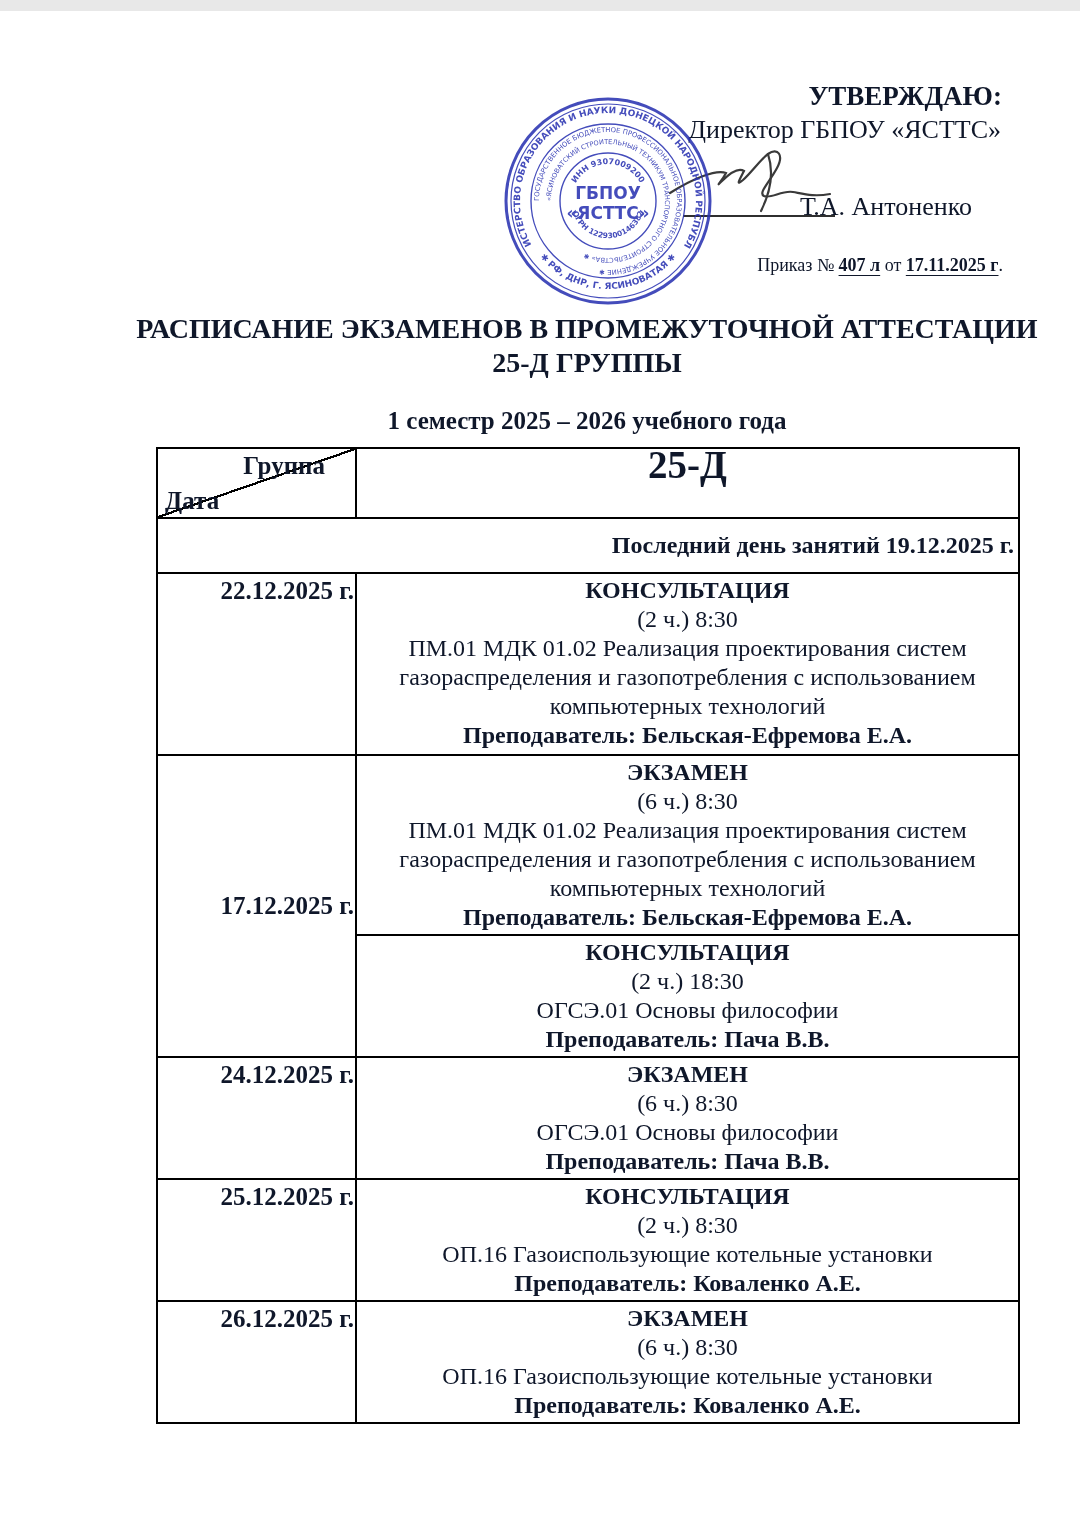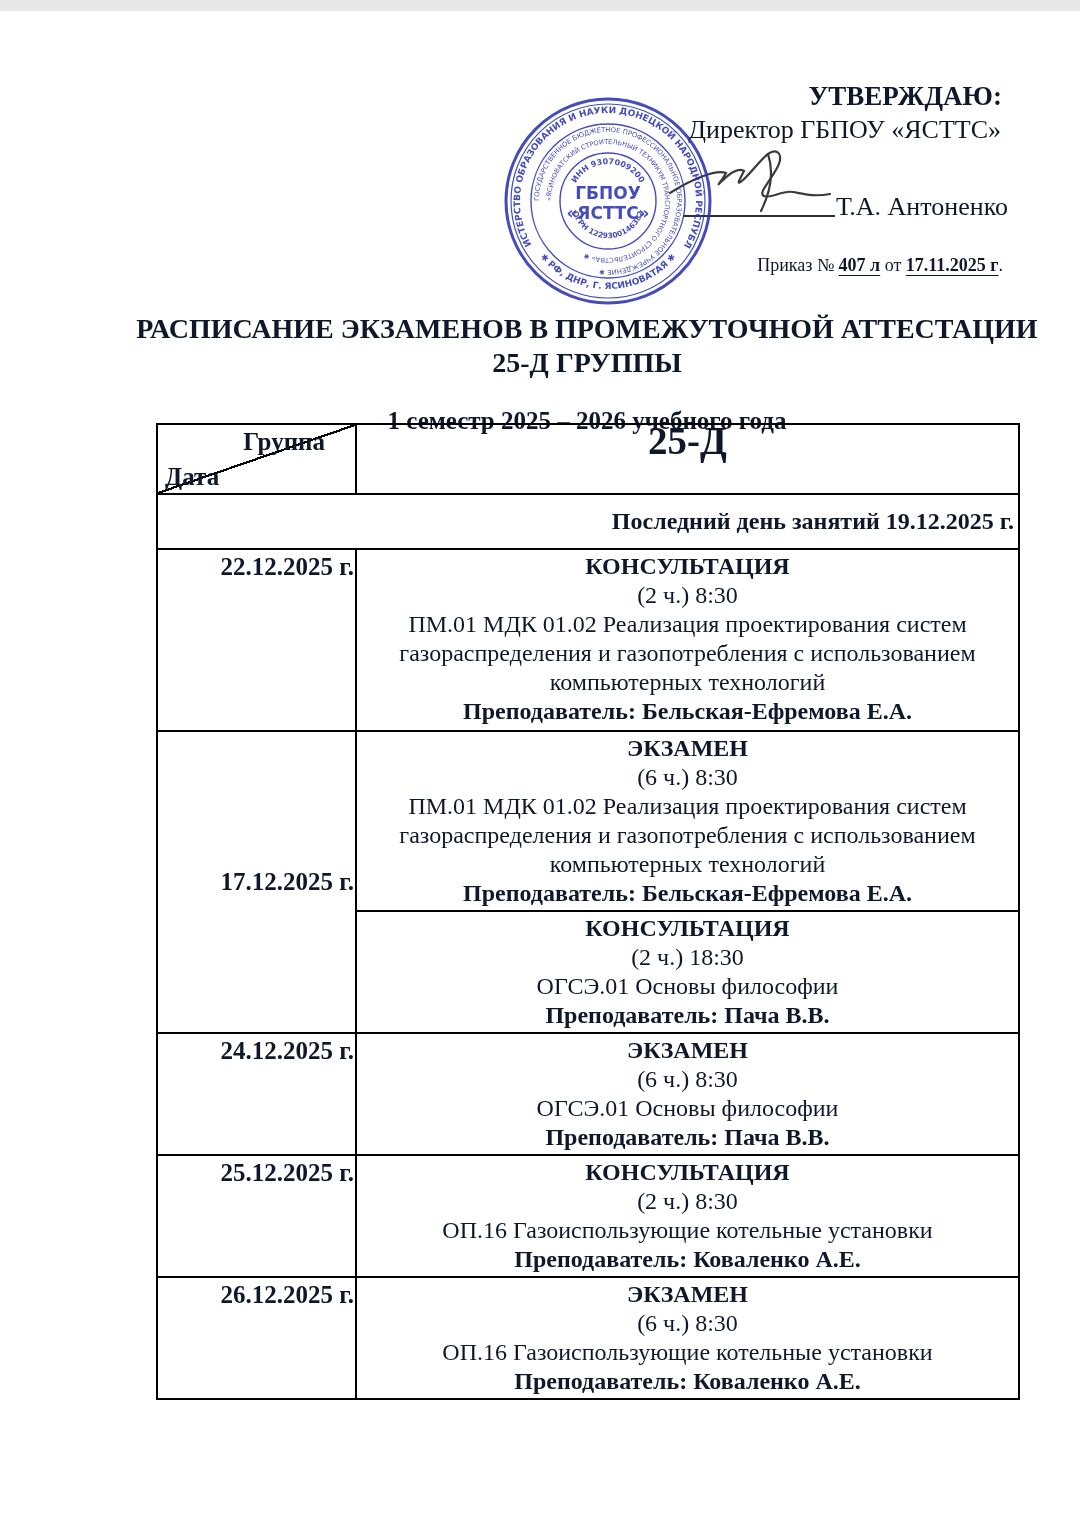--- a/index.html
+++ b/index.html
@@ -16,21 +16,21 @@
   .director-line {
     position:absolute; top:104px; right:79px;
     font-size:26px; white-space:nowrap;
   }
   .sig-svg { position:absolute; left:664px; top:126px; width:210px; height:86px; }
   .sig-line {
     position:absolute; left:683px; top:204px; width:152px; height:0;
     border-top:2px solid #2f2f2f;
   }
   .signatory {
-    position:absolute; left:836px; top:181px;
+    position:absolute; left:800px; top:181px;
     font-size:26px; white-space:nowrap;
   }
   .order-line {
     position:absolute; top:244px; right:77px;
     font-size:18px; white-space:nowrap;
   }
   .b { font-weight:bold; }
   .u { text-decoration:underline; text-underline-offset:4px; }
   
   .stamp { position:absolute; left:503px; top:85px; width:210px; height:210px; opacity:.88; z-index:3; }
@@ -38,21 +38,21 @@
   
   .title1, .title2, .subtitle {
     position:absolute; left:587px; transform:translateX(-50%);
     white-space:nowrap; font-weight:bold; text-align:center;
   }
   .title1 { top:302px; font-size:28px; }
   .title2 { top:336px; font-size:28px; }
   .subtitle { top:396px; font-size:25px; }
   
   table.sched {
-    position:absolute; left:156px; top:412px; width:862px;
+    position:absolute; left:156px; top:436px; width:862px;
     border-collapse:collapse; table-layout:fixed;
     font-size:24px; line-height:29px;
   }
   table.sched td { border:2px solid #000; vertical-align:top; }
   col.c-date { width:199px; }
   col.c-body { width:663px; }
   tr.h-head { height:70px; }
   tr.h-last { height:31px; }
   tr.r-six  { height:182px; }
   tr.r-sixb { height:172px; }

